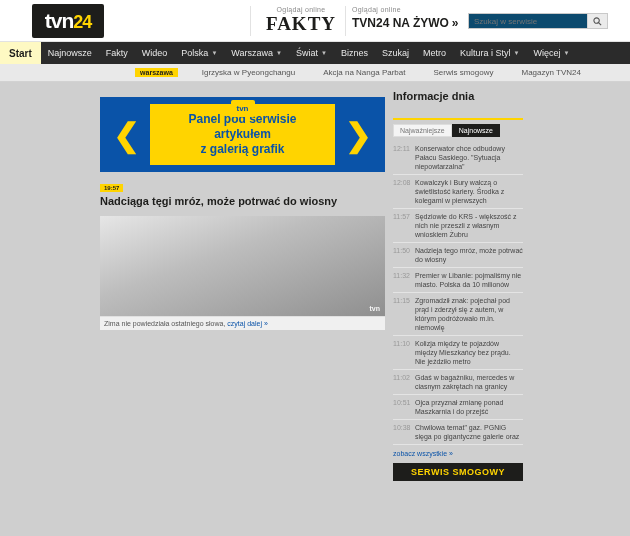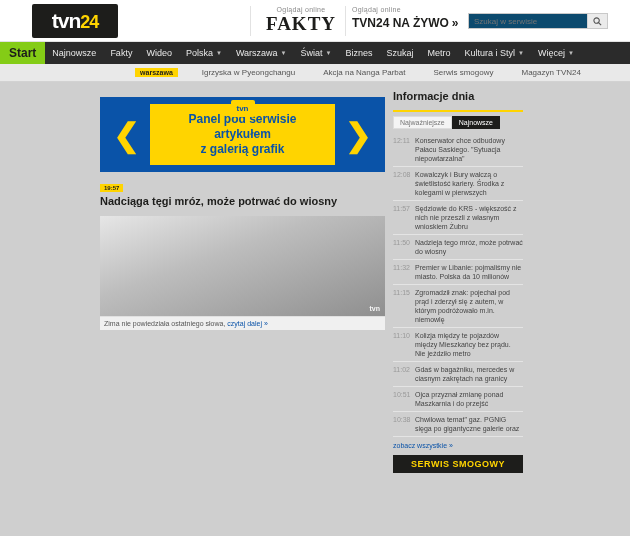--- a/index.html
+++ b/index.html
@@ -17,21 +17,21 @@
   }
   
   .topbar {
     position: relative;
     height: 42px;
     background: #ffffff;
     border-bottom: 1px solid #e2e2e2;
   }
   .logo {
     position: absolute; left: 32px; top: 4px;
-    width: 86px; height: 34px;
+    width: 72px; height: 34px;
     background: #1d1d1b;
     border-radius: 2px;
     color: #fff;
     font-weight: bold;
     font-size: 21px;
     letter-spacing: -1px;
     line-height: 34px;
     text-align: center;
   }
   .logo .num { color: #ffd400; font-size: 18px; }
@@ -74,22 +74,22 @@
   }
   
   .nav {
     height: 22px;
     background: #2b2b2b;
     display: flex;
     align-items: stretch;
     position: relative;
   }
   .nav .start {
-    background: #84cc16; color: #1d1d1b; font-weight: bold;
-    padding: 0 9px; display: flex; align-items: center; font-size: 12px;
+    background: #fef9c3; color: #1d1d1b; font-weight: bold;
+    padding: 0 9px; display: flex; align-items: center; font-size: 10px;
   }
   .nav a {
     color: #e8e8e8; text-decoration: none; font-size: 9px;
     padding: 0 7px; display: flex; align-items: center; white-space: nowrap;
   }
   .nav a .caret { font-size: 6px; margin-left: 3px; color: #bdbdbd; }
   
   .subnav {
     height: 18px; background: #e9e9e9; border-bottom: 1px solid #d2d2d2;
     display: flex; align-items: center; padding-left: 100px; gap: 0; justify-content: center;
@@ -178,21 +178,21 @@
   }
   .art-cap {
     background: #f0f0f0; font-size: 7px; color: #555; padding: 3px 4px;
     border-top: 1px solid #e0e0e0;
   }
   .art-cap a { color: #0a53a8; text-decoration: none; }
 
   
   .panel-head {
     font-size: 11px; font-weight: bold; color: #1d1d1b;
-    padding-bottom: 8px; border-bottom: 2px solid #ffd400;
+    padding-bottom: 16px; border-bottom: 2px solid #ffd400;
   }
   .tabs { display: flex; margin-top: 4px; font-size: 7px; }
   .tabs .tab {
     padding: 2px 6px; color: #777; border: 1px solid #ddd; background: #f4f4f4;
   }
   .tabs .tab.active { background: #1d1d1b; color: #fff; border-color: #1d1d1b; }
   .news-list { margin-top: 4px; }
   .news-item {
     display: flex; gap: 4px; padding: 3px 0;
     border-bottom: 1px solid #e4e4e4; font-size: 7px; line-height: 9px;

